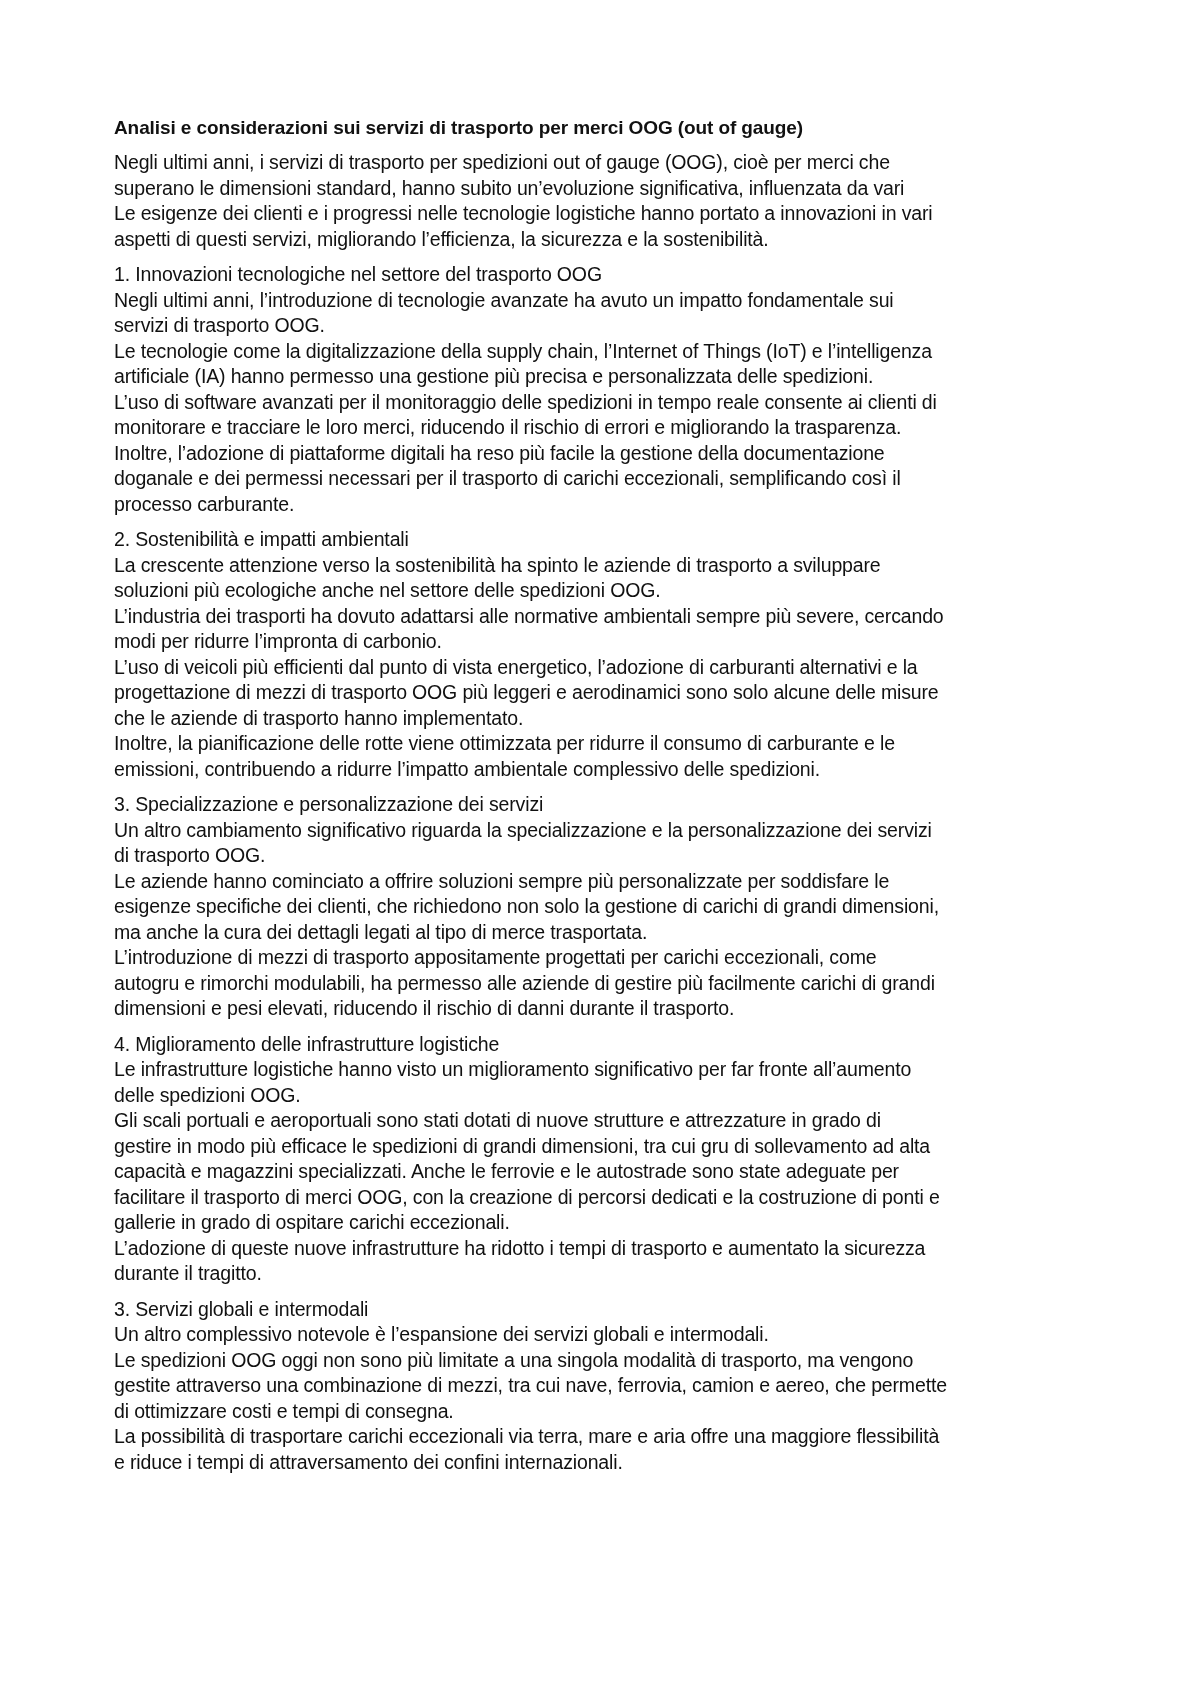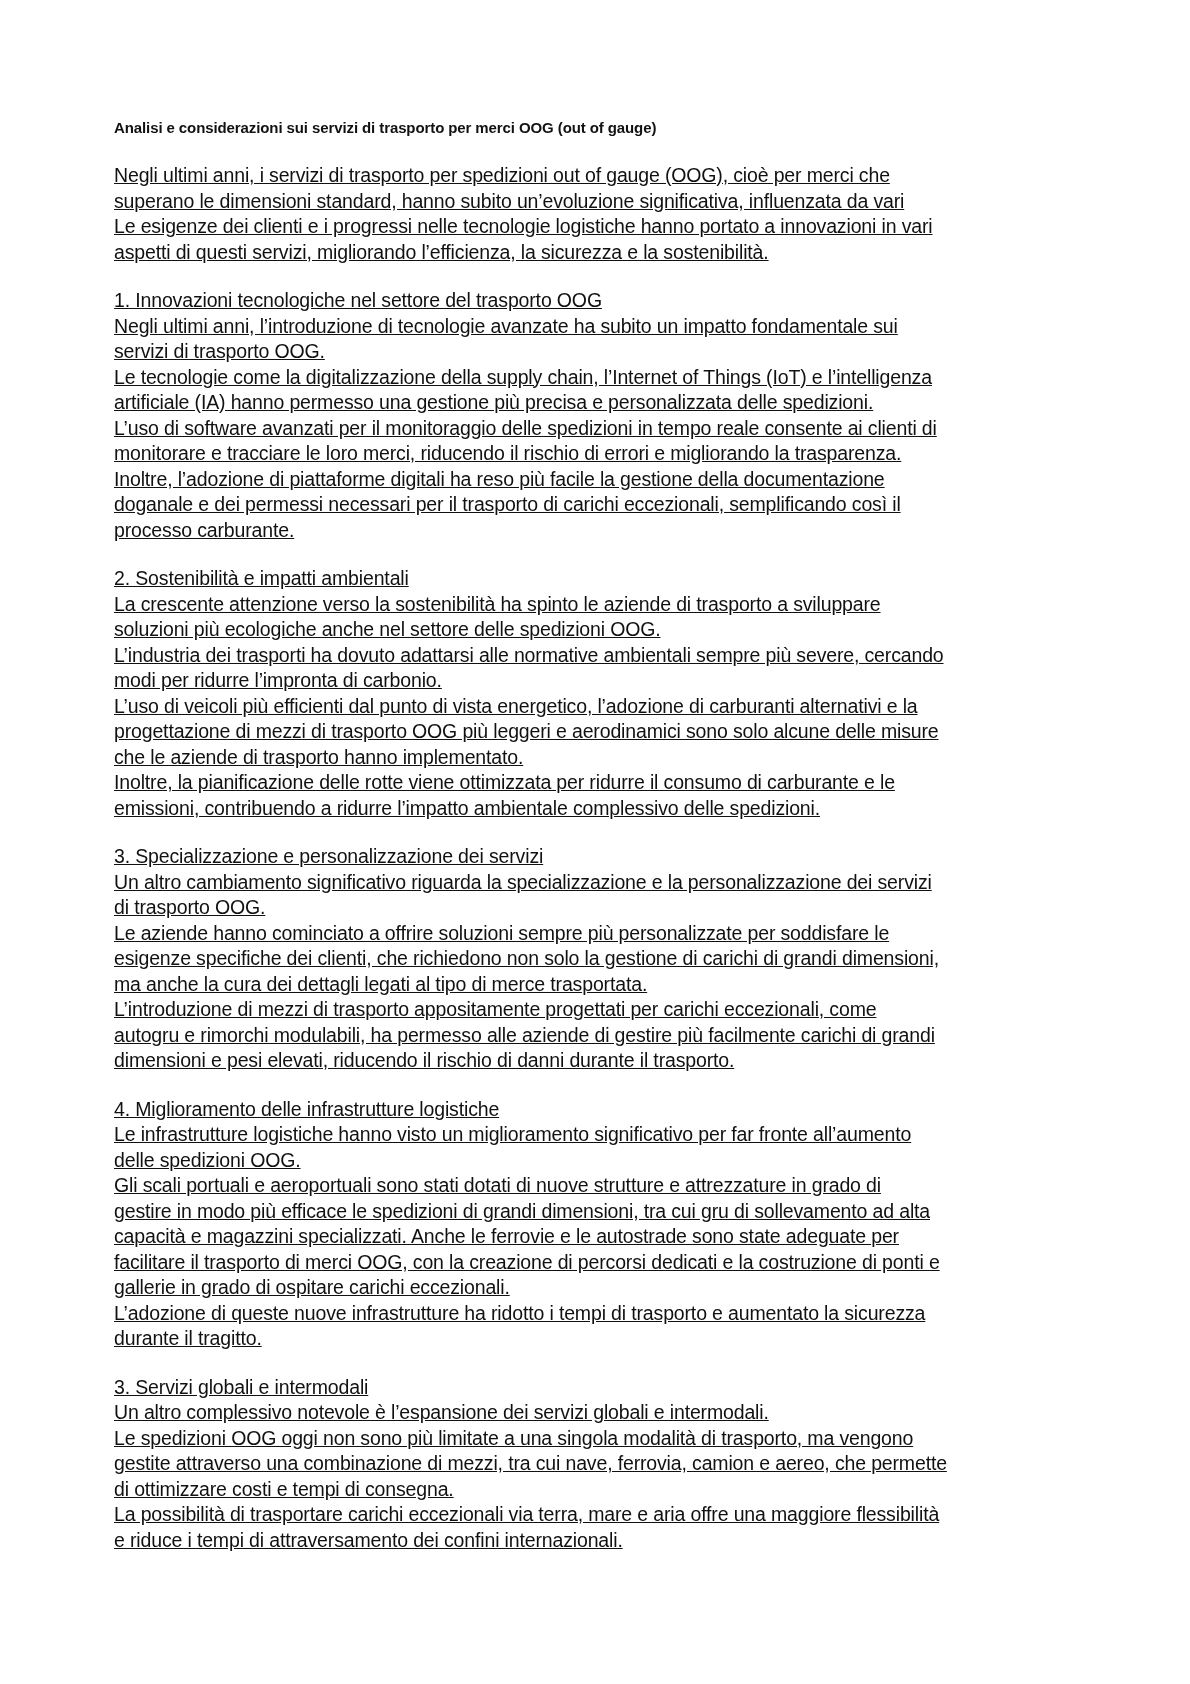--- a/index.html
+++ b/index.html
@@ -4,24 +4,24 @@
   <style>
     html, body { margin: 0; padding: 0; background: #ffffff; }
     body { width: 1190px; height: 1684px; position: relative; overflow: hidden; }
     .page {
       position: absolute; left: 0; top: 0; width: 1190px; height: 1684px;
       background: #ffffff; color: #111111;
       font-family: "Liberation Sans", sans-serif;
     }
     .content { position: absolute; left: 114px; top: 116px; width: 980px; }
     .title {
-      font-weight: bold; font-size: 15px; line-height: 24px; margin: 0;
+      font-weight: bold; font-size: 19px; line-height: 24px; margin: 0;
       letter-spacing: -0.1px;
     }
-    .block { margin-top: 23px; text-decoration: underline; }
+    .block { margin-top: 10px; }
     .line {
       font-size: 19.5px; line-height: 25.5px; white-space: nowrap;
       letter-spacing: -0.15px; display: block;
     }
     .heading { display: block; }
   </style>
 </head>
 <body>
 
 <div class="page">
@@ -30,21 +30,21 @@
 
     <div class="block">
       <span class="line">Negli ultimi anni, i servizi di trasporto per spedizioni out of gauge (OOG), cioè per merci che</span>
       <span class="line">superano le dimensioni standard, hanno subito un’evoluzione significativa, influenzata da vari</span>
       <span class="line">Le esigenze dei clienti e i progressi nelle tecnologie logistiche hanno portato a innovazioni in vari</span>
       <span class="line">aspetti di questi servizi, migliorando l’efficienza, la sicurezza e la sostenibilità.</span>
     </div>
 
     <div class="block">
       <span class="line heading">1. Innovazioni tecnologiche nel settore del trasporto OOG</span>
-      <span class="line">Negli ultimi anni, l’introduzione di tecnologie avanzate ha subito un impatto fondamentale sui</span>
+      <span class="line">Negli ultimi anni, l’introduzione di tecnologie avanzate ha avuto un impatto fondamentale sui</span>
       <span class="line">servizi di trasporto OOG.</span>
       <span class="line">Le tecnologie come la digitalizzazione della supply chain, l’Internet of Things (IoT) e l’intelligenza</span>
       <span class="line">artificiale (IA) hanno permesso una gestione più precisa e personalizzata delle spedizioni.</span>
       <span class="line">L’uso di software avanzati per il monitoraggio delle spedizioni in tempo reale consente ai clienti di</span>
       <span class="line">monitorare e tracciare le loro merci, riducendo il rischio di errori e migliorando la trasparenza.</span>
       <span class="line">Inoltre, l’adozione di piattaforme digitali ha reso più facile la gestione della documentazione</span>
       <span class="line">doganale e dei permessi necessari per il trasporto di carichi eccezionali, semplificando così il</span>
       <span class="line">processo carburante.</span>
     </div>
 

